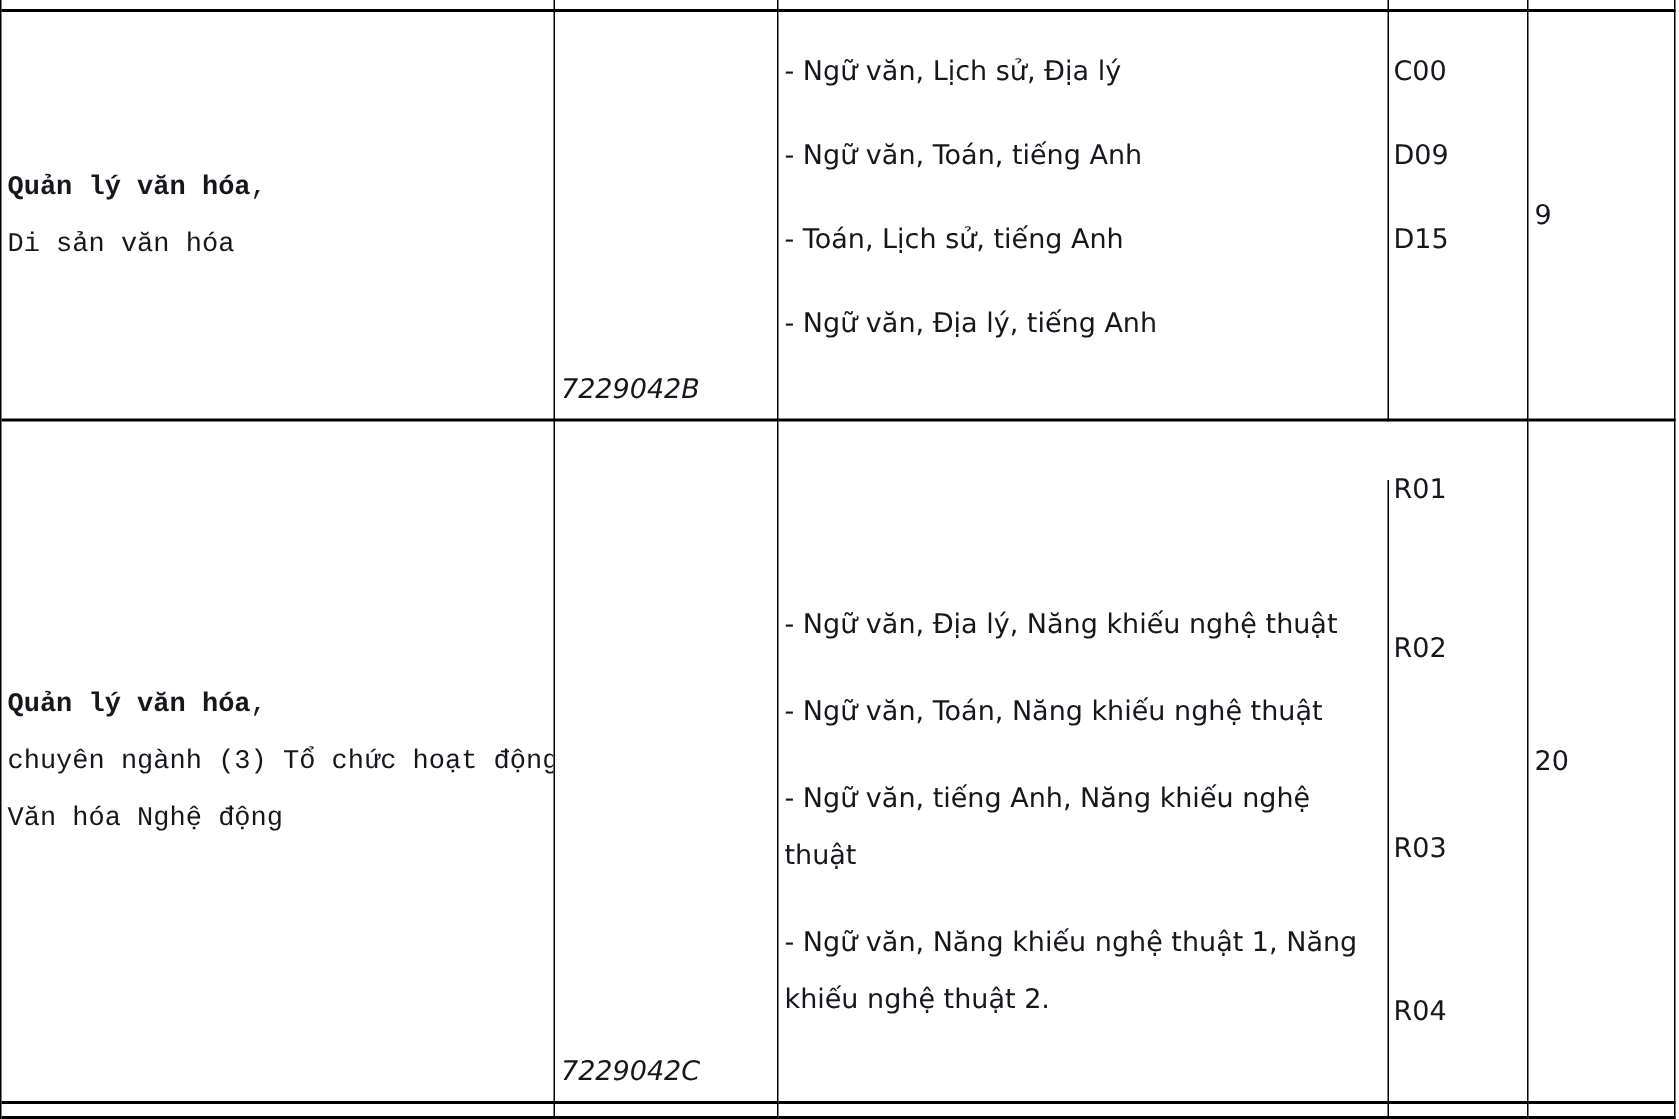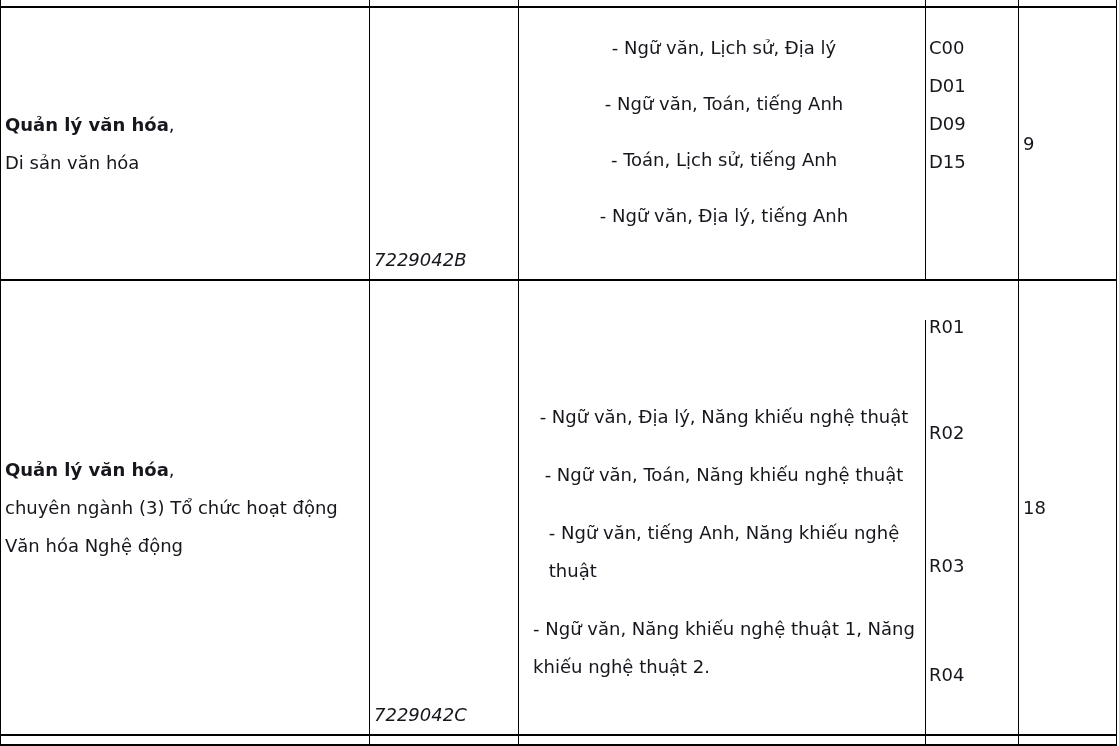--- a/index.html
+++ b/index.html
@@ -30,47 +30,48 @@
     font-size: 18px;
     line-height: 38px;
   }
   
   .name-cell {
     display: flex;
     flex-direction: column;
     justify-content: center;
     padding-left: 4px;
     padding-right: 2px;
+    font-family: Liberation Mono, monospace;
   }
   .name-line { white-space: nowrap; }
   .name-line .bold { font-weight: bold; }
   .indent { padding-left: 100px; }
   
   .code-cell {
     display: flex;
     align-items: flex-end;
     padding-left: 4px;
     font-style: italic;
   }
   
   .combos-cell {
     display: flex;
     flex-direction: column;
     padding-left: 4px;
-    align-items: center;
   }
   .combos-r1 { padding-top: 21px; gap: 18px; }
   .combos-r2 { padding-top: 78px; gap: 20px; margin-top: 39px; }
   .combo-line { white-space: nowrap; }
   
   .codes-cell { padding-left: 3px; }
   .codes-r1 {
     display: flex;
     flex-direction: column;
     padding-top: 21px;
+    gap: 18px;
   }
   .codes-r2 { position: relative; }
   .codes-r2 .ccode { position: absolute; left: 3px; }
   .ccode-pos0 { top: 27px; }
   .ccode-pos1 { top: 133px; text-align: right; }
   .ccode-pos2 { top: 266px; text-align: center; }
   .ccode-pos3 { top: 375px; }
   
   .quota-cell {
     display: flex;
@@ -99,21 +100,20 @@
     <span>7229042B</span>
   </div>
   <div class="cell combos-cell combos-r1">
     <div class="combo-line">- Ngữ văn, Lịch sử, Địa lý</div>
     <div class="combo-line">- Ngữ văn, Toán, tiếng Anh</div>
     <div class="combo-line">- Toán, Lịch sử, tiếng Anh</div>
     <div class="combo-line">- Ngữ văn, Địa lý, tiếng Anh</div>
   </div>
   <div class="cell codes-cell codes-r1">
     <div class="ccode">C00</div>
-    <div class="ccode">D01</div>
     <div class="ccode">D09</div>
     <div class="ccode">D15</div>
   </div>
   <div class="cell quota-cell">
     <span>9</span>
   </div>
 
   <div class="cell name-cell">
     <div class="name-line"><span class="bold">Quản lý văn hóa</span><span>,</span></div>
     <div class="name-line">chuyên ngành (3) Tổ chức hoạt động</div>
@@ -138,21 +138,21 @@
       <div class="combo-line">khiếu nghệ thuật 2.</div>
     </div>
   </div>
   <div class="cell codes-cell codes-r2">
     <div class="ccode ccode-pos0">R01</div>
     <div class="ccode ccode-pos1">R02</div>
     <div class="ccode ccode-pos2">R03</div>
     <div class="ccode ccode-pos3">R04</div>
   </div>
   <div class="cell quota-cell">
-    <span>18</span>
+    <span>20</span>
   </div>
 
   <div class="cell sliver"></div>
   <div class="cell sliver"></div>
   <div class="cell sliver"></div>
   <div class="cell sliver"></div>
   <div class="cell sliver"></div>
 
 </div>
 

